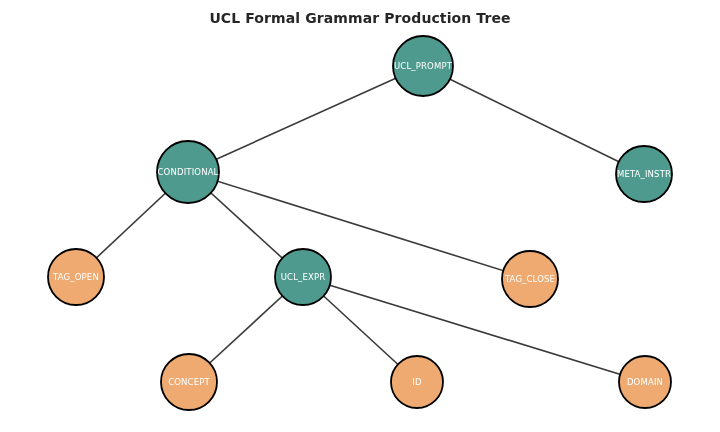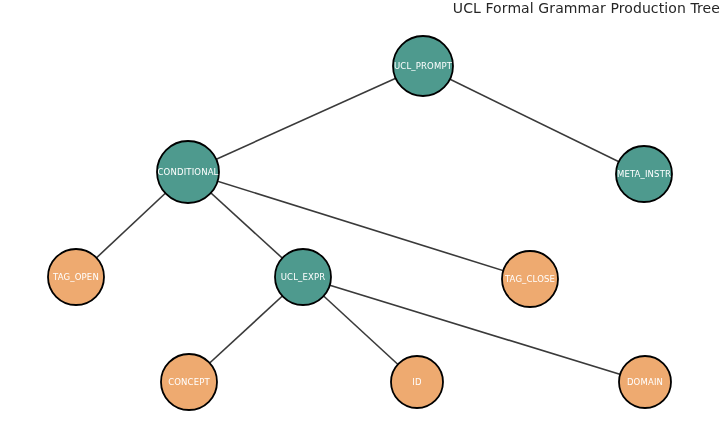--- a/index.html
+++ b/index.html
@@ -17,24 +17,25 @@
     position: relative;
     width: 720px;
     height: 432px;
     background: #ffffff;
   }
   #chart-title {
     position: absolute;
     top: 0;
     left: 0;
     width: 720px;
-    text-align: right;
+    text-align: center;
+    padding-top: 10px;
     font-family: "DejaVu Sans", sans-serif;
     font-size: 14px;
-    font-weight: normal;
+    font-weight: bold;
     color: #262626;
     letter-spacing: 0.1px;
     white-space: nowrap;
   }
   #graph-svg {
     position: absolute;
     top: 0;
     left: 0;
     width: 720px;
     height: 432px;

